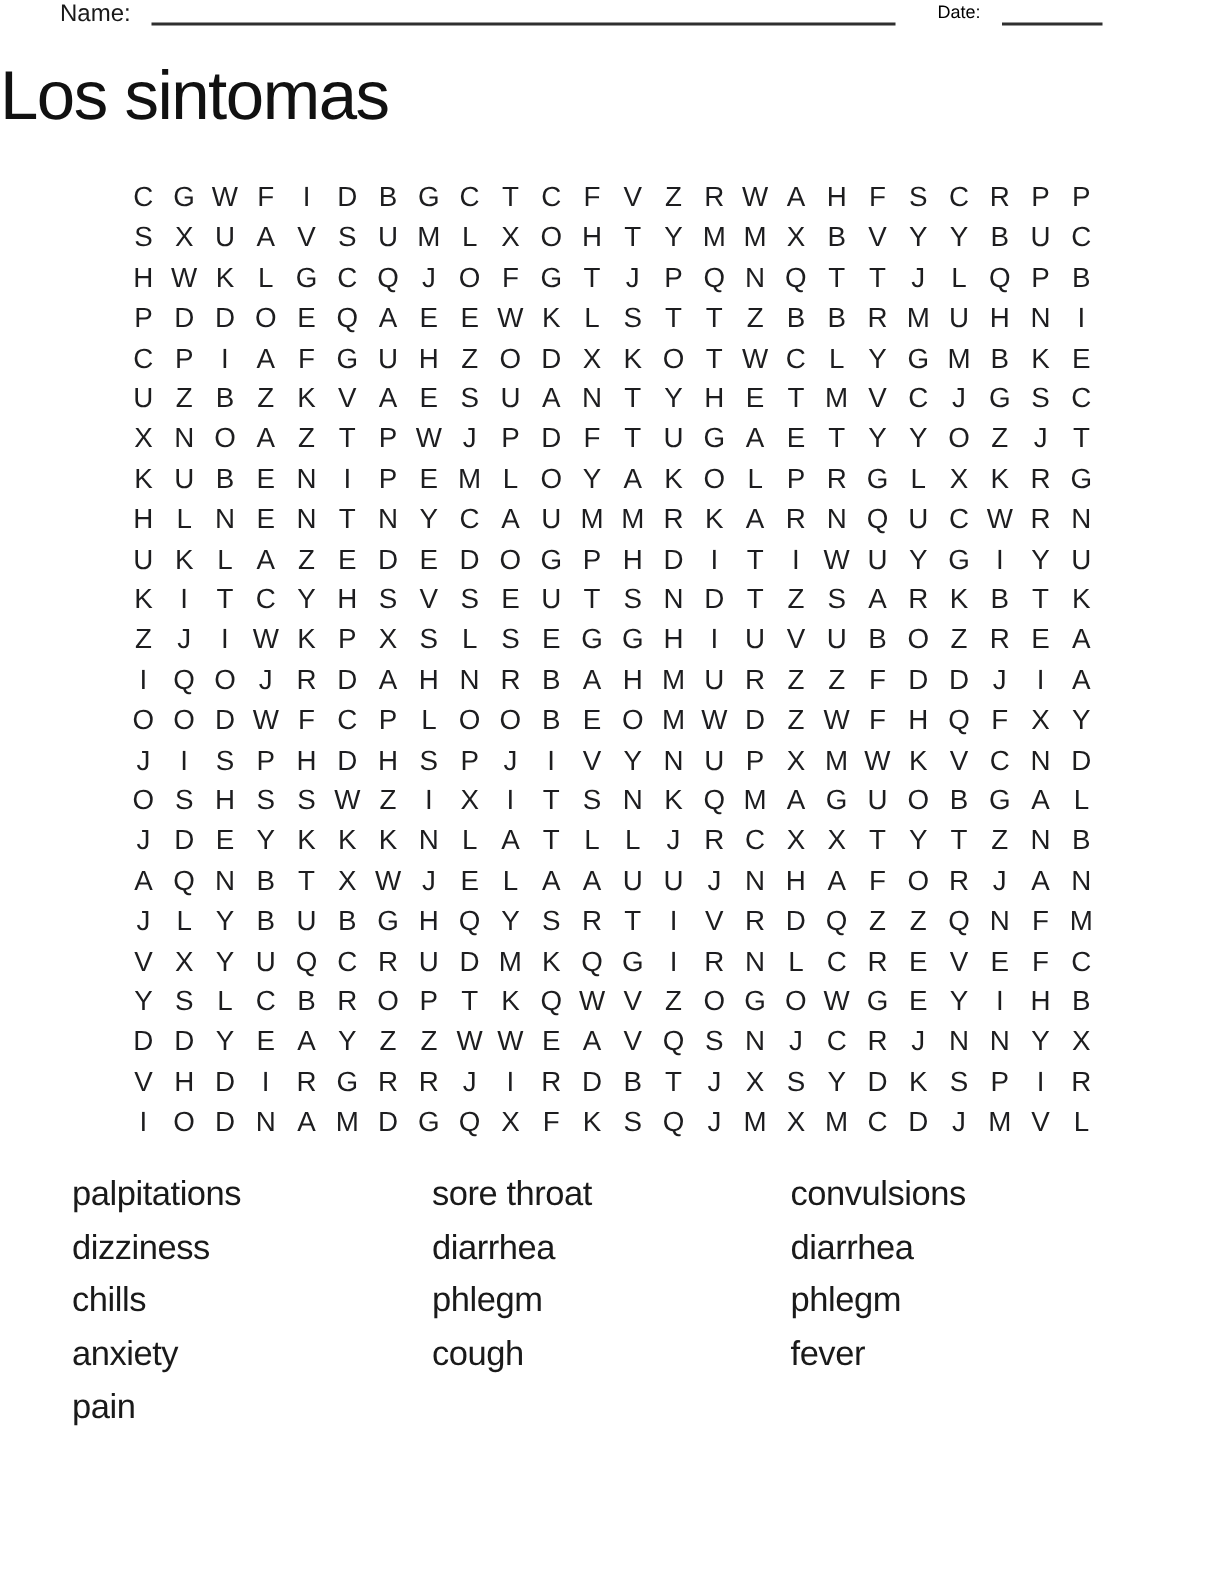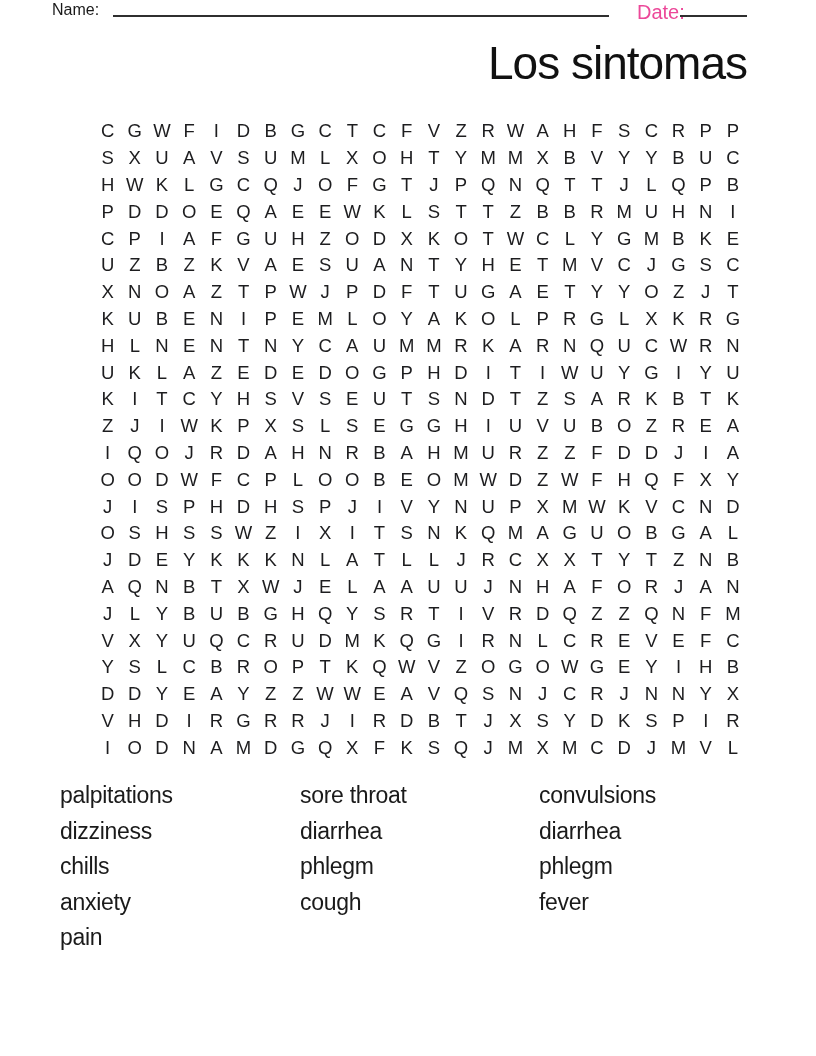--- a/index.html
+++ b/index.html
@@ -4,47 +4,46 @@
 <style>
   * { margin: 0; padding: 0; box-sizing: border-box; }
   html, body { background: #ffffff; }
   body { font-family: "Liberation Sans", sans-serif; color: #1a1a1a; }
   .page {
     position: relative;
     width: 735px;
     height: 1056px;
     background: #ffffff;
     overflow: hidden;
-    margin-left: 12px;
   }
 
   
   .name-label {
     position: absolute; left: 40px; top: 1px;
     font-size: 16px; color: #1a1a1a;
   }
   .name-line {
     position: absolute; left: 101px; top: 0px;
     width: 496px; height: 17px;
     border-bottom: 2px solid #2f2f2f;
   }
   .date-label {
     position: absolute; left: 625px; top: 1px;
-    font-size: 20px; color: #ec4899;
+    font-size: 12px; color: #000000;
   }
   .date-line {
     position: absolute; left: 668px; top: 0px;
     width: 71px; height: 17px;
     border-bottom: 2px solid #2f2f2f;
   }
 
   
   .title {
     position: absolute; left: 0; right: 0; top: 36px;
-    text-align: right;
+    text-align: left;
     font-size: 46px;
     font-weight: 400;
     letter-spacing: -1px;
     color: #111111;
   }
 
   
   .grid {
     position: absolute;
     left: 82px; top: 118px;

